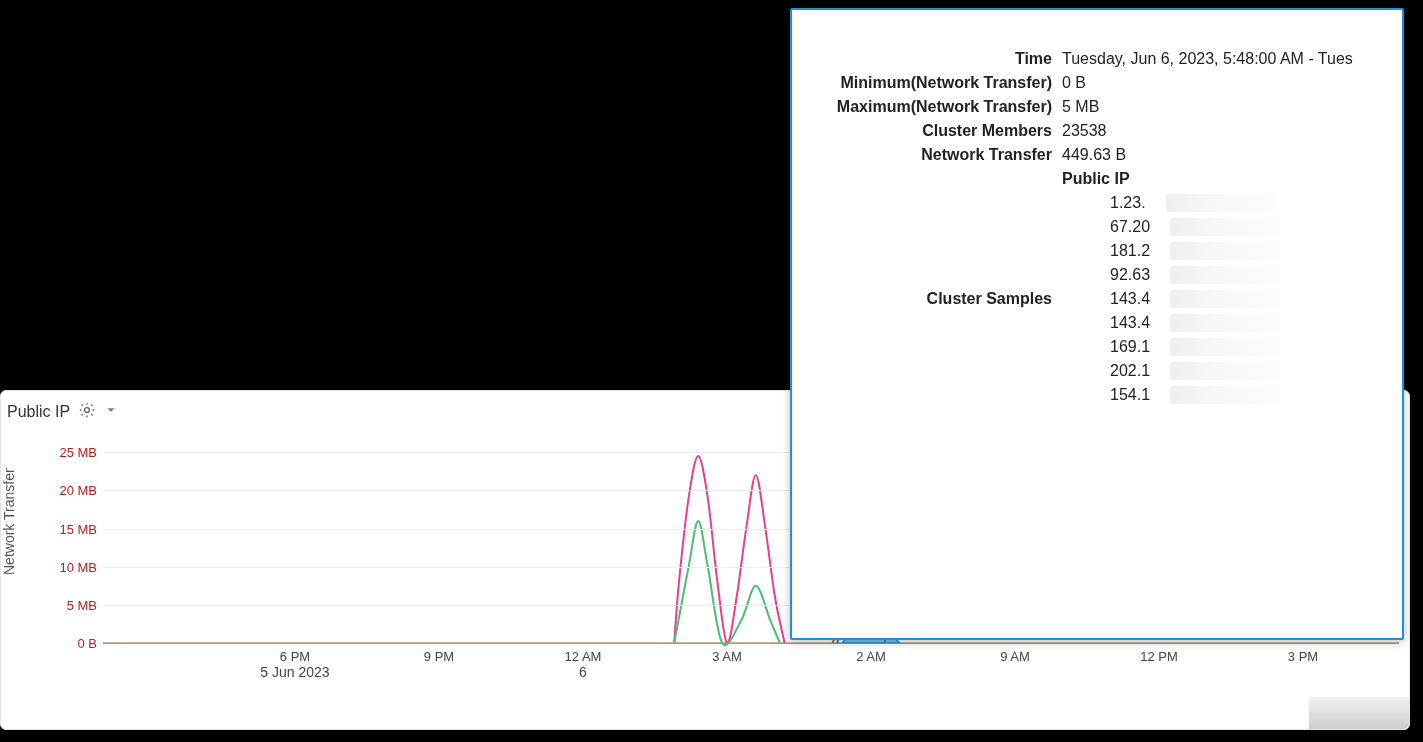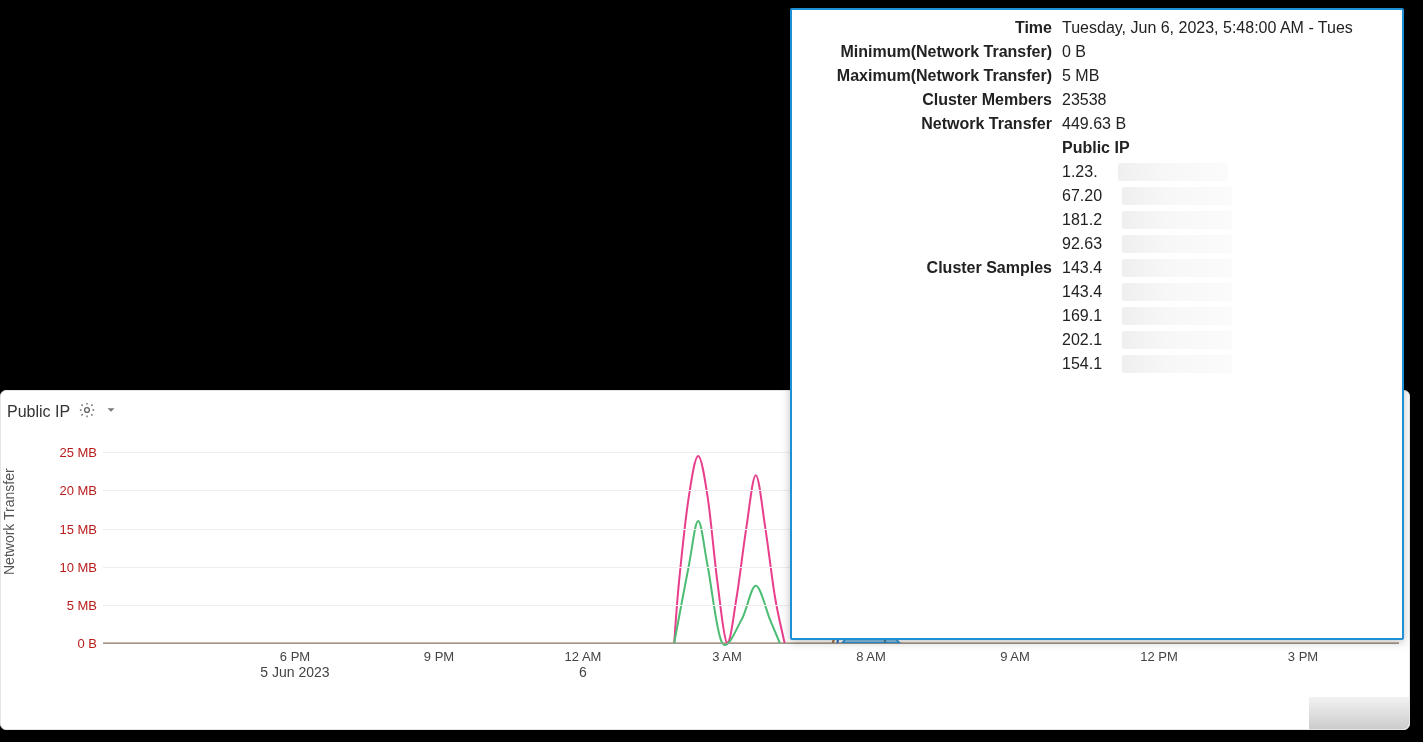--- a/index.html
+++ b/index.html
@@ -106,21 +106,21 @@
   
   .tooltip {
     position: absolute;
     left: 790px;
     top: 8px;
     width: 614px;
     height: 632px;
     background: #fff;
     border: 2px solid #1f8fd6;
     border-radius: 2px;
-    padding: 9px 18px 18px 24px;
+    padding: 40px 18px 18px 24px;
     font-size: 16px;
     color: #222;
     overflow: hidden;
     box-shadow: 0 2px 10px rgba(0,0,0,0.25);
   }
   .tooltip-row {
     display: flex;
     gap: 10px;
     margin-bottom: 6px;
     align-items: flex-start;
@@ -150,20 +150,21 @@
     width: 110px;
     margin-left: 4px;
     border-radius: 2px;
     display: inline-block;
     vertical-align: middle;
   }
   .ipcell {
     display: flex;
     align-items: center;
     gap: 16px;
+    margin-left: 48px;
   }
 
   
   .corner-shadow {
     position: absolute;
     right: 0;
     bottom: 0;
     width: 100px;
     height: 32px;
     background: linear-gradient(180deg, rgba(0,0,0,0.05), rgba(0,0,0,0.2));
@@ -213,21 +214,21 @@
         <div class="gridline" style="top: 91.5556px;"></div>
         <div class="y-tick" style="top: 91.5556px;">15 MB</div>
         <div class="gridline" style="top: 53.4074px;"></div>
         <div class="y-tick" style="top: 53.4074px;">20 MB</div>
         <div class="gridline" style="top: 15.2593px;"></div>
         <div class="y-tick" style="top: 15.2593px;">25 MB</div>
         <div class="x-tick" style="left: 192px;"><span>6 PM</span><span class="sub">5 Jun 2023</span></div>
         <div class="x-tick" style="left: 336px;"><span>9 PM</span></div>
         <div class="x-tick" style="left: 480px;"><span>12 AM</span><span class="sub">6</span></div>
         <div class="x-tick" style="left: 624px;"><span>3 AM</span></div>
-        <div class="x-tick" style="left: 768px;"><span>8 AM</span></div>
+        <div class="x-tick" style="left: 768px;"><span>2 AM</span></div>
         <div class="x-tick" style="left: 912px;"><span>9 AM</span></div>
         <div class="x-tick" style="left: 1056px;"><span>12 PM</span></div>
         <div class="x-tick" style="left: 1200px;"><span>3 PM</span></div>
       </div>
   </div>
 
   <div class="corner-shadow"></div>
 </div>
 
 <div class="tooltip">

